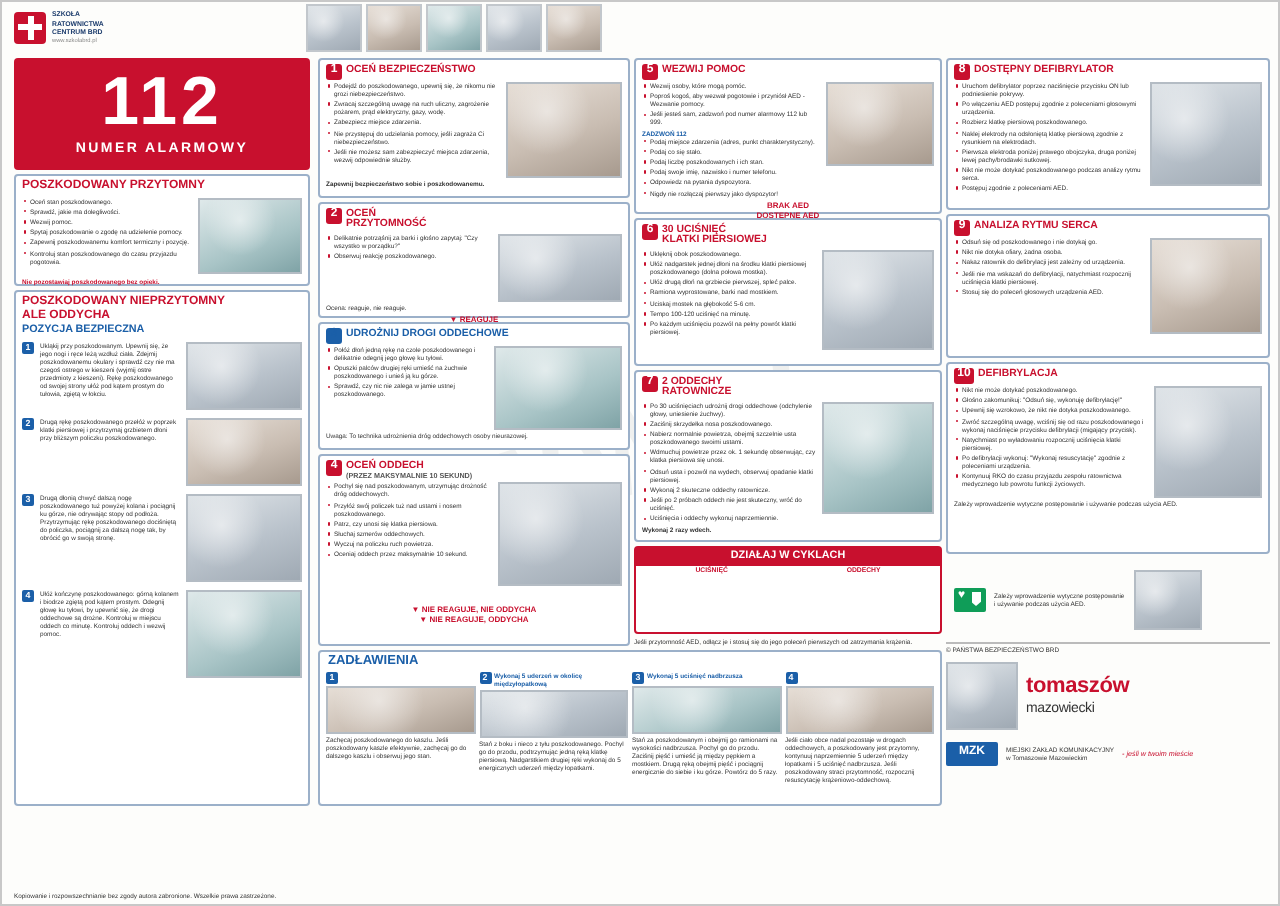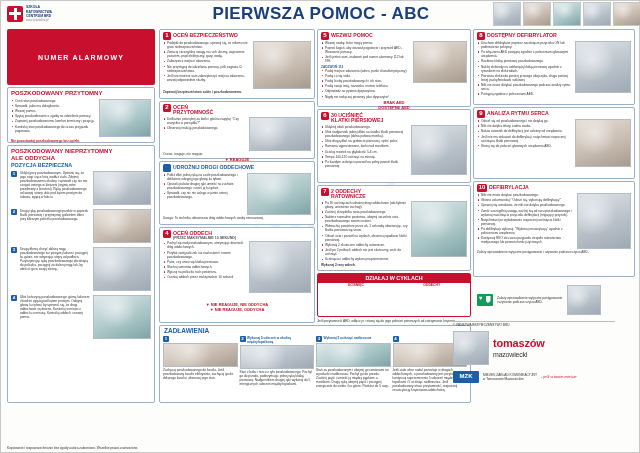--- a/index.html
+++ b/index.html
@@ -129,31 +129,31 @@
           <div class="cross-v"></div>
           <div class="cross-h"></div>
       </div>
       <div class="logo-txt">
         <div>SZKOŁA</div>
         <div>RATOWNICTWA</div>
         <div>CENTRUM BRD</div>
         <div class="u">www.szkolabrd.pl</div>
       </div>
     </div>
-    <div class="hdr-title">PIERWSZA POMOC - ABC</div>
     <div class="hdr-right">
       <div class="ph photo" style="left:2px"></div>
       <div class="ph photo warm" style="left:32px"></div>
       <div class="ph photo teal" style="left:62px"></div>
       <div class="ph photo" style="left:92px"></div>
       <div class="ph photo warm" style="left:122px"></div>
     </div>
   </div>
 
   <div class="em112">
+    <div class="big">112</div>
     <div class="lbl">NUMER ALARMOWY</div>
   </div>
 
   <div class="lbox" style="left:6px; top:86px; width:148px; height:56px;">
     <div class="lbox-hd">POSZKODOWANY PRZYTOMNY</div>
     <div style="display:flex; padding:2px 3px; gap:3px;">
       <ul style="flex:1">
         <li>Oceń stan poszkodowanego.</li>
         <li>Sprawdź, jakie ma dolegliwości.</li>
         <li>Wezwij pomoc.</li>
@@ -449,21 +449,21 @@
         <div style="display:flex; gap:1.5px; align-items:flex-start;">
           <div class="step-n">4</div>
           <div class="txt bold blue"></div>
         </div>
         <div class="photo warm" style="width:100%;height:24px;margin:1px 0;"></div>
         <div class="txt">Jeśli ciało obce nadal pozostaje w drogach oddechowych, a poszkodowany jest przytomny, kontynuuj naprzemiennie 5 uderzeń między łopatkami i 5 uciśnięć nadbrzusza. Jeśli poszkodowany straci przytomność, rozpocznij resuscytację krążeniowo-oddechową.</div>
       </div>
     </div>
   </div>
 
-  <div style="position:absolute; left:452px; top:320px; width:162px; height:82px;">
+  <div style="position:absolute; left:472px; top:320px; width:162px; height:82px;">
     <div class="txt" style="border-top:.6px solid #bbb; padding-top:1px;">© PAŃSTWA BEZPIECZEŃSTWO BRD</div>
     <div style="display:flex; align-items:center; gap:4px; margin-top:4px;">
       <div class="photo" style="width:36px;height:34px;"></div>
       <div>
         <div class="tomaszow">tomaszów</div>
         <div class="tomaszow" style="font-size:7px;color:#333;font-weight:normal;">mazowiecki</div>
       </div>
     </div>
     <div style="display:flex; align-items:center; gap:4px; margin-top:6px;">
       <div style="width:26px;height:12px;background:#1b5fa8;color:#fff;font-size:6px;font-weight:bold;display:flex;align-items:center;justify-content:center;border-radius:1px;">MZK</div>

